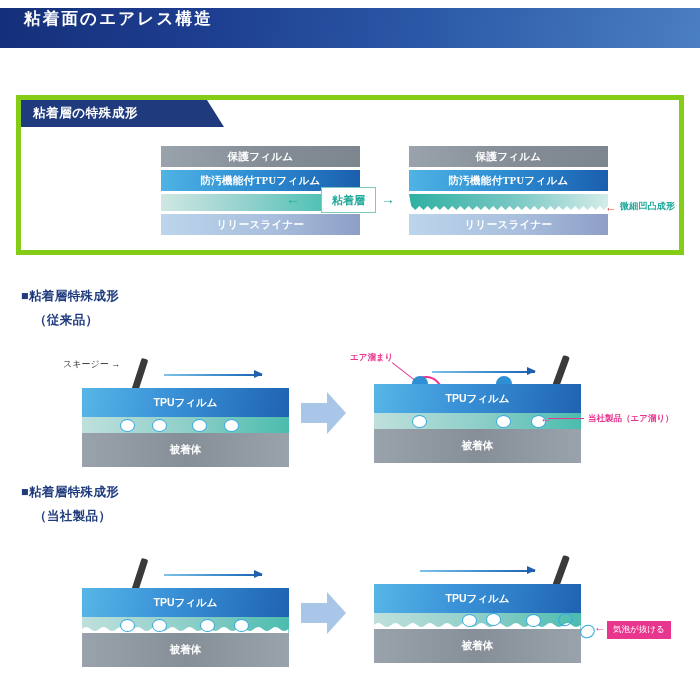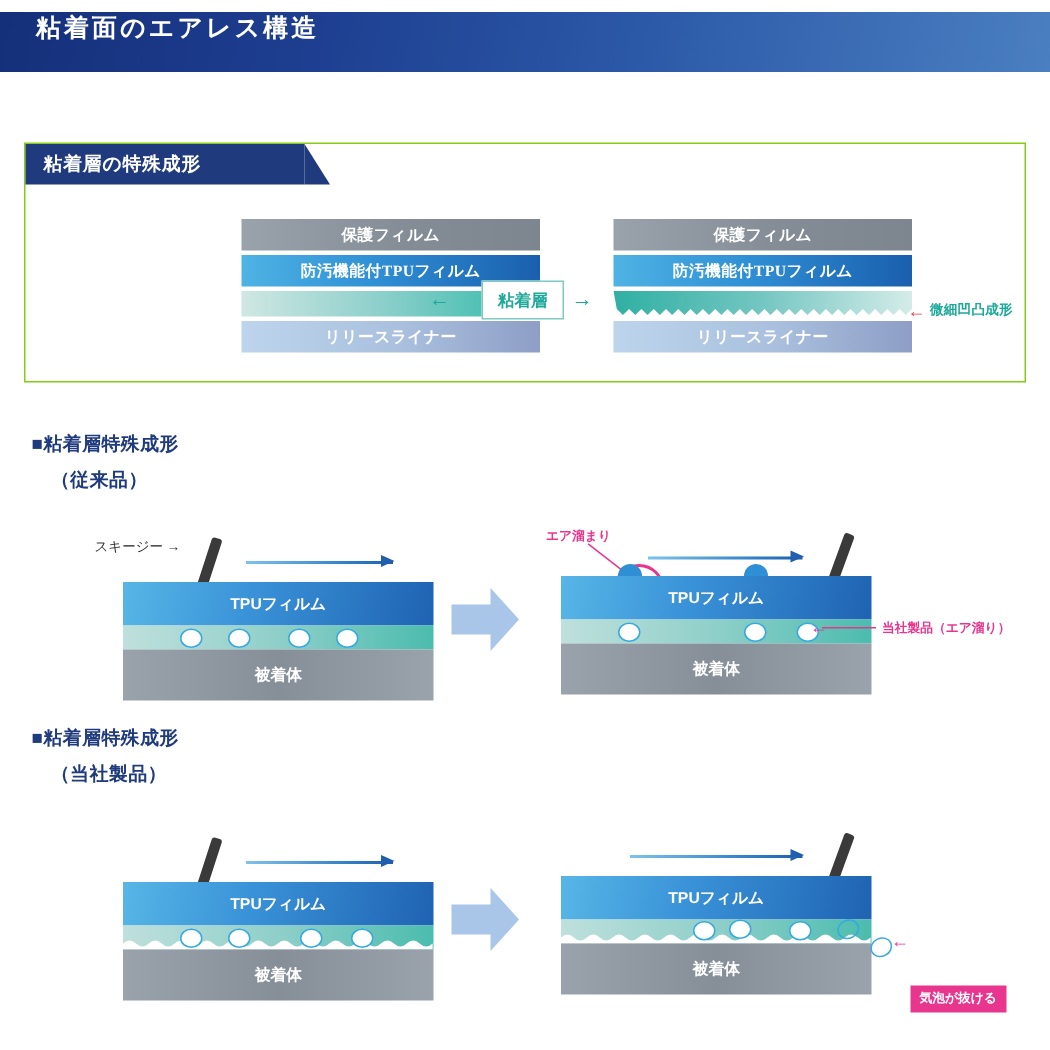--- a/index.html
+++ b/index.html
@@ -16,21 +16,21 @@
     display:flex;align-items:flex-start;
   }
   .page-header .title{
     color:#ffffff;font-size:16.5px;letter-spacing:2.2px;font-weight:700;
     margin-left:24px;
   }
 
   
   .panel{
     position:absolute;left:16px;top:95px;width:668px;height:160px;
-    border:1px solid #84cc16;background:#fff;box-sizing:border-box;
+    border:5px solid #84cc16;background:#fff;box-sizing:border-box;
   }
   .panel-tab{
     position:absolute;left:0;top:0;height:27px;width:186px;
     background:#1f3b7d;display:flex;align-items:center;
   }
   .panel-tab:after{
     content:"";position:absolute;right:-17px;top:0;width:0;height:0;
     border-style:solid;border-width:0 17px 27px 0;
     border-color:transparent transparent #1f3b7d transparent;
   }
@@ -117,22 +117,22 @@
 
   .big-arrow{position:absolute;width:47px;height:46px;}
 
   .squeegee-label{position:absolute;color:#333;font-size:9px;white-space:nowrap;}
 
   .callout{position:absolute;color:#e8368f;font-size:8.5px;white-space:nowrap;font-weight:700;}
   .pink-circle{position:absolute;width:30px;height:30px;border:2px solid #e8368f;border-radius:50%;}
   .pink-line{position:absolute;background:#e8368f;height:1.3px;transform-origin:left center;}
   .pink-arrow{position:absolute;color:#e8368f;font-size:12px;line-height:1;}
   .pink-badge{
-    position:absolute;background:#e8368f;color:#fff;font-size:8.5px;font-weight:700;
-    padding:3px 6px;white-space:nowrap;margin-top:36px;
+    position:absolute;background:#e8368f;color:#fff;font-size:8.5px;font-weight:400;
+    padding:3px 6px;white-space:nowrap;
   }
 </style>
 </head>
 <body>
 
 <div class="page-header">
   <div class="title">粘着面のエアレス構造</div>
 </div>
 
 <div class="panel">
@@ -200,21 +200,21 @@
   <div class="bubble" style="left:38px;top:31px;"></div>
   <div class="bubble" style="left:70px;top:31px;"></div>
   <div class="bubble" style="left:110px;top:31px;"></div>
   <div class="bubble" style="left:142px;top:31px;"></div>
 </div>
 
 <svg class="big-arrow" style="left:300px;top:390px;" viewBox="0 0 47 46">
   <path d="M1,13 H27 V2 L46,23 L27,44 V33 H1 Z" fill="#a9c6e8"></path>
 </svg>
 
-<div class="callout" style="left:364px;top:352px;">エア溜まり</div>
+<div class="callout" style="left:350px;top:352px;">エア溜まり</div>
 <div class="pink-line" style="left:392px;top:362px;width:34px;transform:rotate(38deg);"></div>
 <div class="pink-circle" style="left:409px;top:376px;"></div>
 
 <div class="squeegee" style="left:557px;top:355px;transform:rotate(20deg);"></div>
 <div class="flow-arrow" style="left:432px;top:371px;width:103px;">
   <div class="ln"></div>
     <div class="hd"></div>
 </div>
 
 <div class="dia d2">

